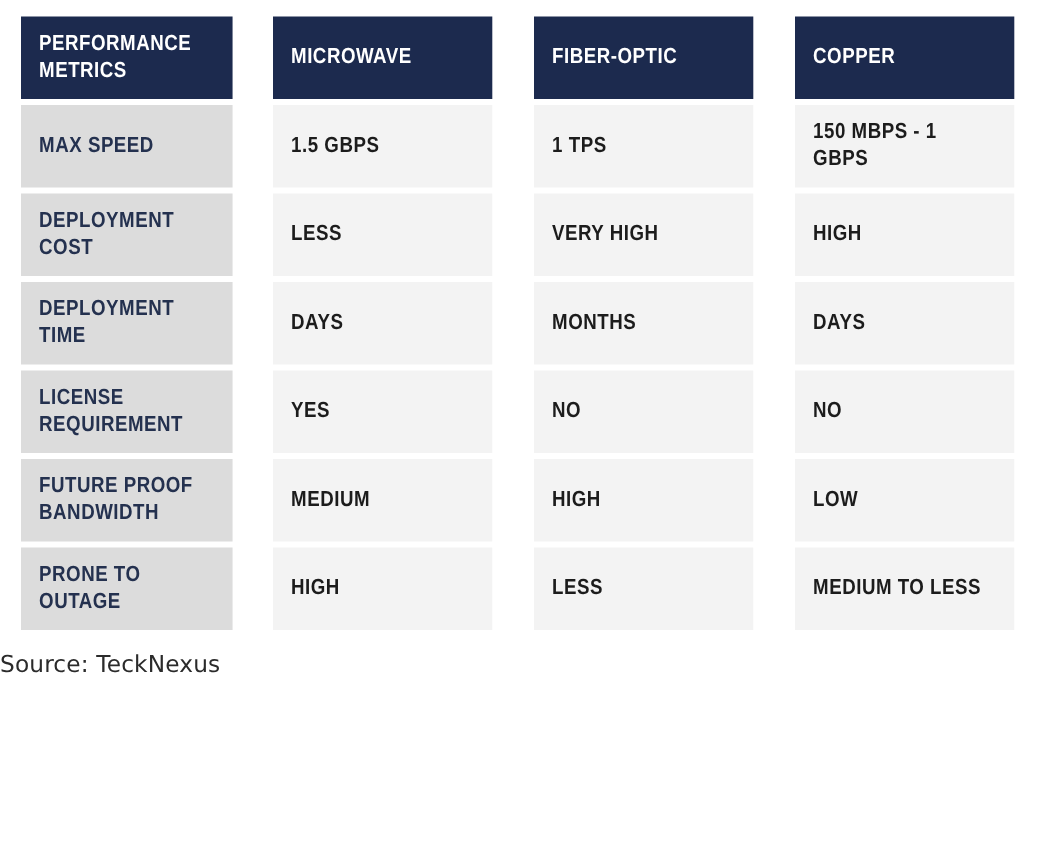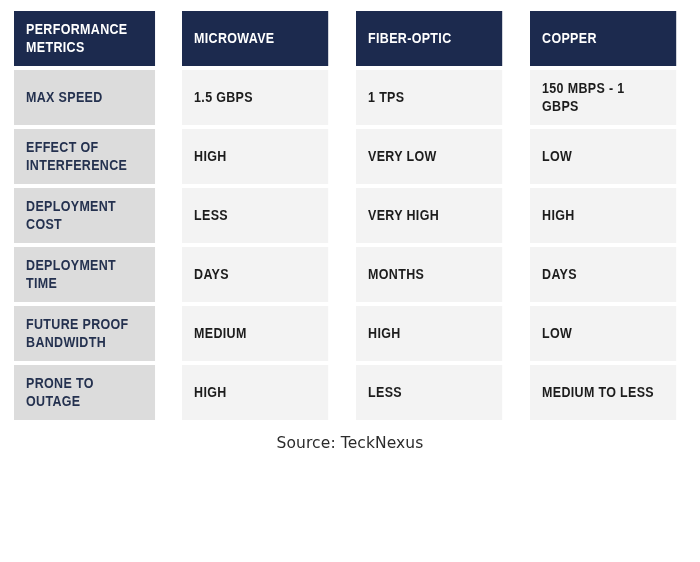--- a/index.html
+++ b/index.html
@@ -75,21 +75,20 @@
     color: #1c1c1c;
     font-weight: 700;
   }
 
   
   .source {
     position: absolute;
     left: 0;
     right: 0;
     bottom: 12px;
-    text-align: center;
     font-family: "DejaVu Sans", "Liberation Sans", sans-serif;
     font-size: 15.5px;
     font-weight: 400;
     color: #2b2b2b;
     letter-spacing: 0.1px;
   }
 </style>
 </head>
 <body>
 
@@ -126,29 +125,20 @@
       <tr>
         <td class="metric">
           <span class="hdr-inner">MAX SPEED</span>
           
         </td>
         <td class="value">1.5 GBPS</td>
         <td class="value">1 TPS</td>
         <td class="value">150 MBPS - 1 GBPS</td>
       </tr>
 
-      <tr>
-        <td class="metric">
-          <span class="hdr-inner">EFFECT OF</span>
-          <span class="hdr-inner">INTERFERENCE</span>
-        </td>
-        <td class="value">HIGH</td>
-        <td class="value">VERY LOW</td>
-        <td class="value">LOW</td>
-      </tr>
 
       <tr>
         <td class="metric">
           <span class="hdr-inner">DEPLOYMENT COST</span>
           
         </td>
         <td class="value">LESS</td>
         <td class="value">VERY HIGH</td>
         <td class="value">HIGH</td>
       </tr>
@@ -156,20 +146,29 @@
       <tr>
         <td class="metric">
           <span class="hdr-inner">DEPLOYMENT TIME</span>
           
         </td>
         <td class="value">DAYS</td>
         <td class="value">MONTHS</td>
         <td class="value">DAYS</td>
       </tr>
 
+      <tr>
+        <td class="metric">
+          <span class="hdr-inner">LICENSE REQUIREMENT</span>
+          
+        </td>
+        <td class="value">YES</td>
+        <td class="value">NO</td>
+        <td class="value">NO</td>
+      </tr>
 
       <tr>
         <td class="metric">
           <span class="hdr-inner">FUTURE PROOF</span>
           <span class="hdr-inner">BANDWIDTH</span>
         </td>
         <td class="value">MEDIUM</td>
         <td class="value">HIGH</td>
         <td class="value">LOW</td>
       </tr>

